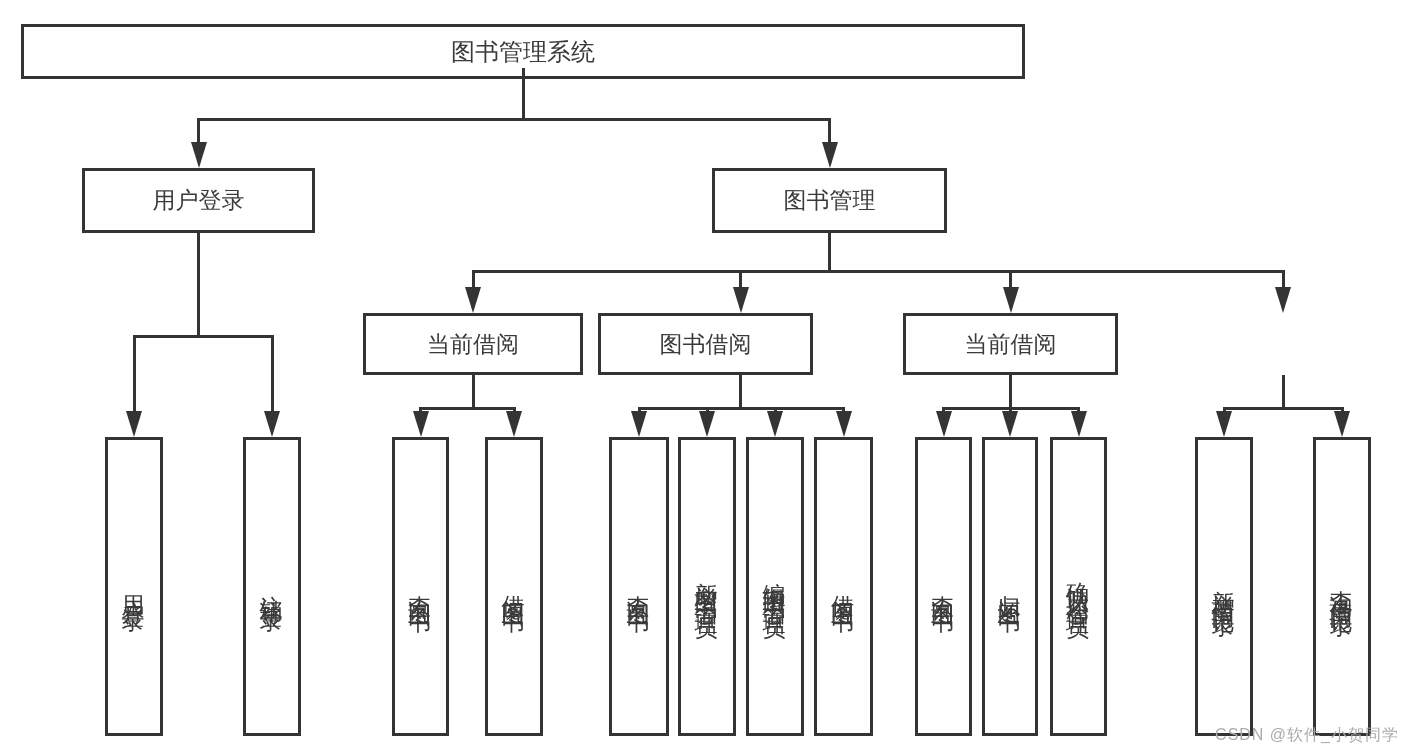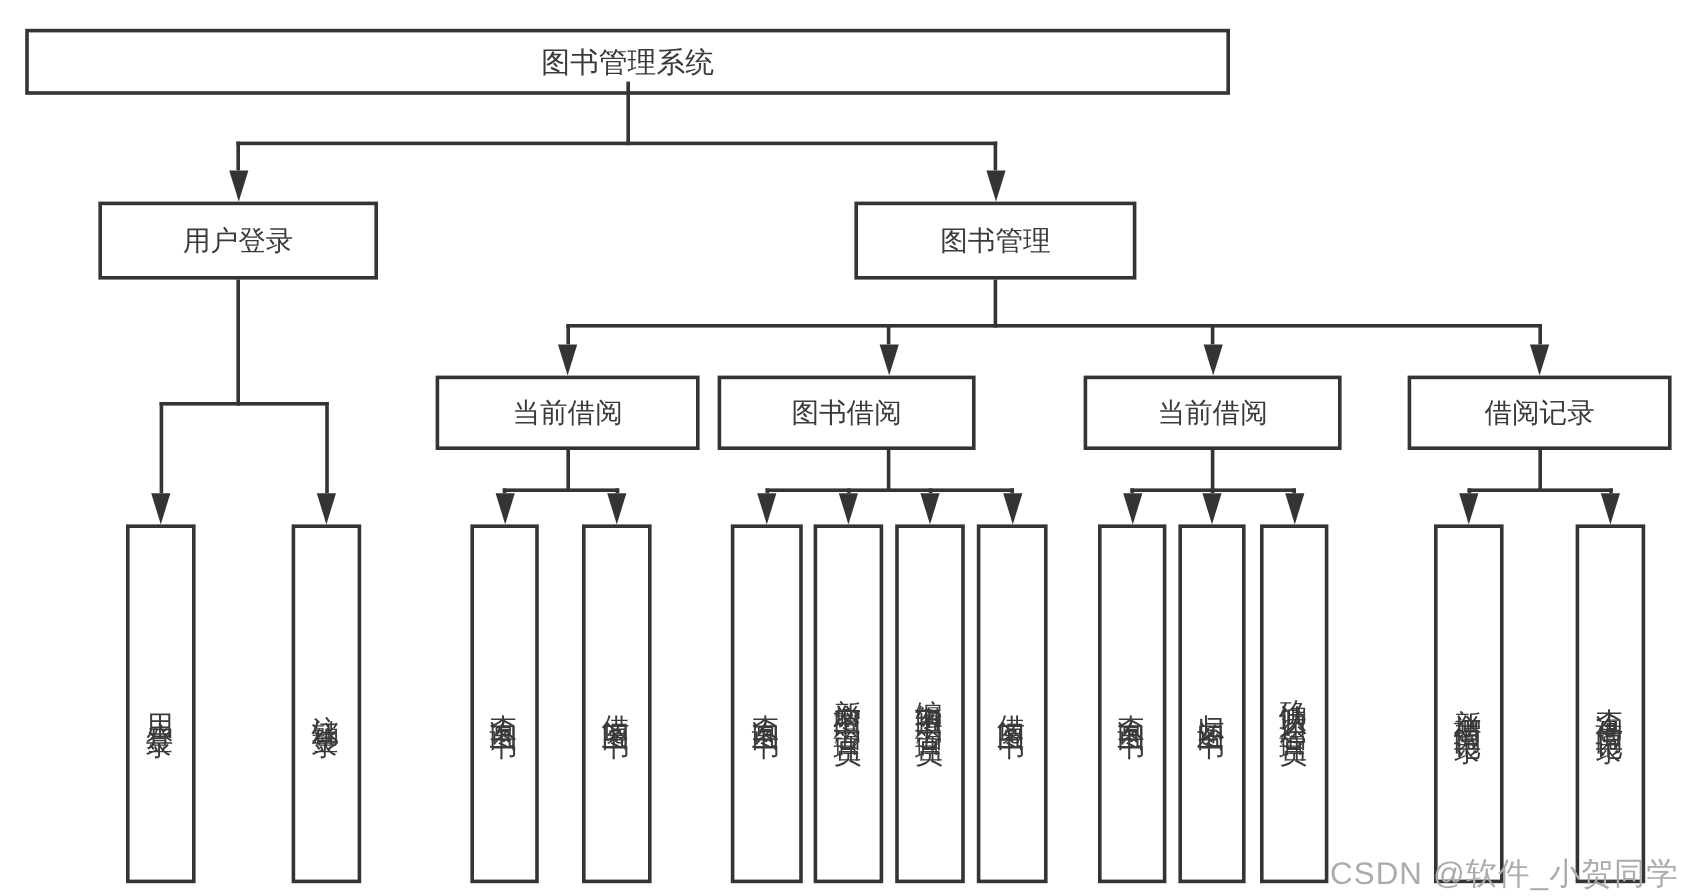--- a/index.html
+++ b/index.html
@@ -40,21 +40,21 @@
   .vline,.hline{position:absolute;background:var(--line);}
   .arrow{
     position:absolute;width:0;height:0;
     border-left:8px solid transparent;
     border-right:8px solid transparent;
     border-top:26px solid var(--line);
   }
   .watermark{
     position:absolute;
     right:6px;bottom:1px;
-    font-size:26px;
+    font-size:16px;
     color:var(--wm);
     letter-spacing:1px;
     z-index:10;
   }
 </style>
 </head>
 <body>
 
 <div id="diagram">
   <div class="watermark">CSDN @软件_小贺同学</div>
@@ -114,21 +114,20 @@
     <div class="arrow" style="left: 935.5px; top: 411px;"></div>
     <div class="box v" style="left: 915px; top: 437px; width: 57px; height: 299px;">查询图书</div>
     <div class="vline" style="left: 1008.5px; top: 407px; width: 3px; height: 4px;"></div>
     <div class="arrow" style="left: 1002px; top: 411px;"></div>
     <div class="box v" style="left: 982px; top: 437px; width: 56px; height: 299px;">归还图书</div>
     <div class="vline" style="left: 1077px; top: 407px; width: 3px; height: 4px;"></div>
     <div class="arrow" style="left: 1070.5px; top: 411px;"></div>
     <div class="box v" style="left: 1050px; top: 437px; width: 57px; height: 299px;">确认归还（管理员）</div>
     <div class="vline" style="left: 1281.5px; top: 270px; width: 3px; height: 17px;"></div>
     <div class="arrow" style="left: 1275px; top: 287px;"></div>
-    <div class="box h" style="left: 1173px; top: 313px; width: 220px; height: 62px;">借阅记录</div>
     <div class="vline" style="left: 1281.5px; top: 375px; width: 3px; height: 35px;"></div>
     <div class="hline" style="left: 1222.5px; top: 407px; width: 121px; height: 3px;"></div>
     <div class="vline" style="left: 1222.5px; top: 407px; width: 3px; height: 4px;"></div>
     <div class="arrow" style="left: 1216px; top: 411px;"></div>
     <div class="box v" style="left: 1195px; top: 437px; width: 58px; height: 299px;">新增借阅记录</div>
     <div class="vline" style="left: 1340.5px; top: 407px; width: 3px; height: 4px;"></div>
     <div class="arrow" style="left: 1334px; top: 411px;"></div>
     <div class="box v" style="left: 1313px; top: 437px; width: 58px; height: 299px;">查询借阅记录</div>
   </div>
 

